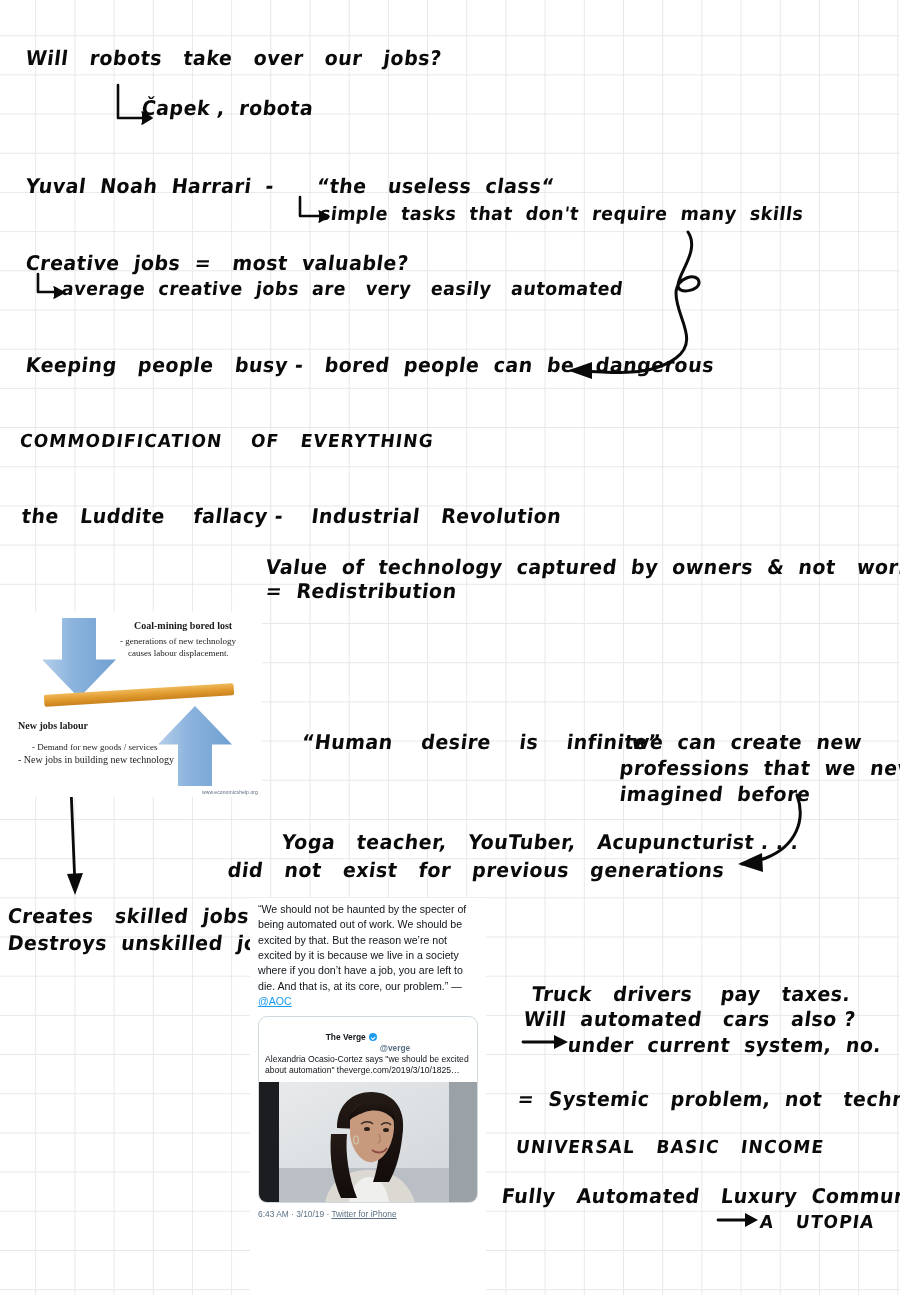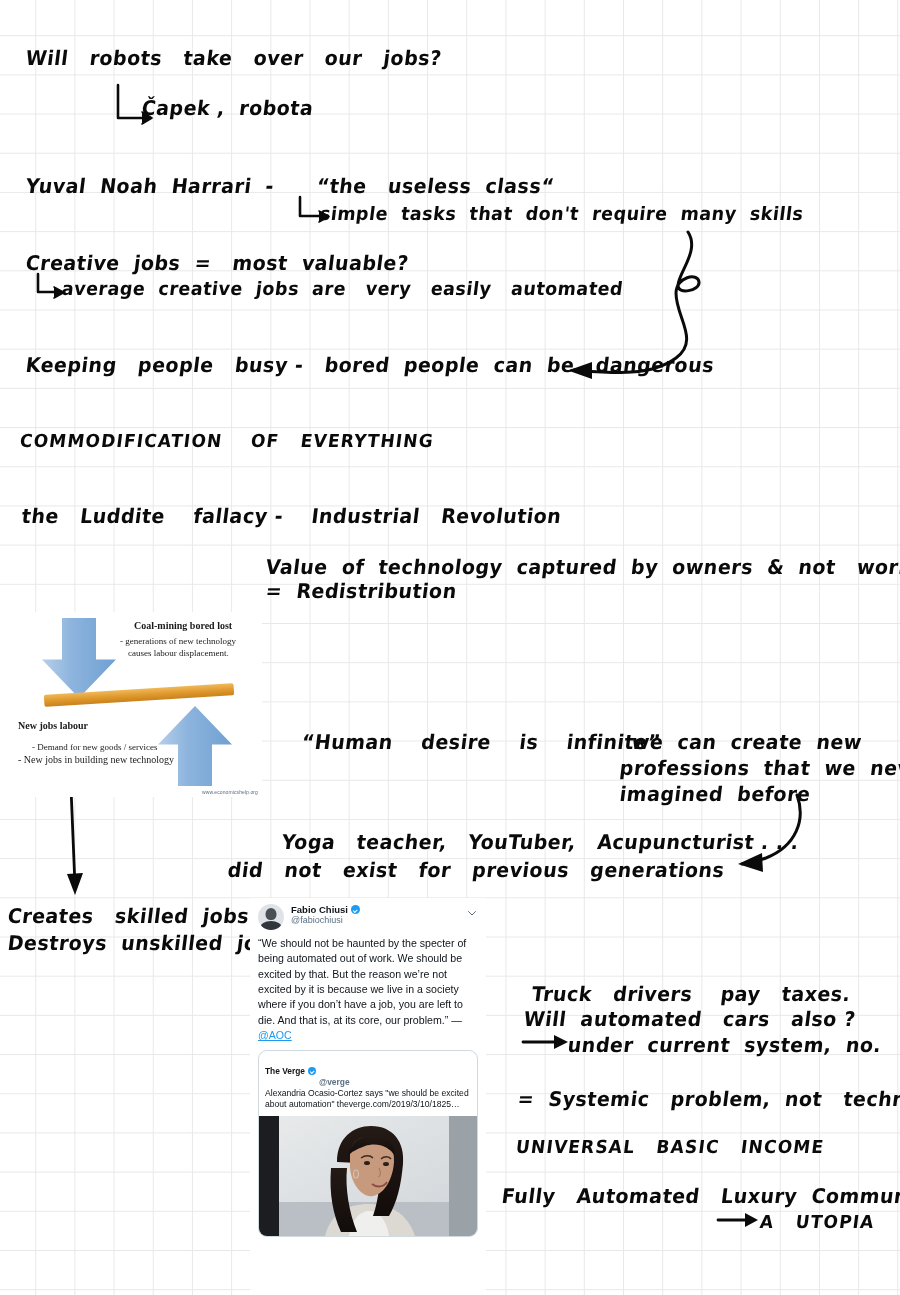--- a/index.html
+++ b/index.html
@@ -106,21 +106,21 @@
   #tweet .caret{
     width:12px;height:12px;flex:0 0 auto;margin-top:3px;color:#5b7083;
   }
   #tweet .tbody{
     padding:4px 8px 2px 8px;font-size:10.6px;line-height:1.45;color:#0f1419;
   }
   #tweet .tbody a{color:#1d9bf0;text-decoration:underline;}
   #tweet .quote{
     margin:4px 8px 0 8px;border:1px solid #cfd9de;border-radius:9px;overflow:hidden;
   }
-  #tweet .qhead{padding:4px 6px 0 6px;font-size:8.4px;font-weight:bold;display:flex;align-items:center;gap:3px;}
+  #tweet .qhead{padding:4px 6px 0 6px;font-size:8.4px;font-weight:bold;display:flex;align-items:center;gap:3px;justify-content:center;}
   #tweet .qhandle{font-weight:bold;color:#5b7083;margin-top:22px;}
   #tweet .qtext{padding:1px 6px 5px 6px;font-size:8.6px;line-height:1.35;color:#0f1419;}
   #tweet .qimg{
     width:100%;height:120px;display:block;position:relative;overflow:hidden;
     background:#cfd4d8;
   }
   #tweet .foot{
     padding:6px 8px 4px 8px;font-size:8.4px;color:#5b7083;
   }
   #tweet .foot a{color:#5b7083;text-decoration:underline;}
@@ -210,36 +210,20 @@
 
     <div class="dtitle" style="left:18px;top:108px;font-size:10px;">New jobs labour</div>
     <div class="dbody" style="left:32px;top:130px;font-size:9px;">- Demand for new goods / services</div>
     <div class="dbody" style="left:18px;top:142px;font-size:10px;">- New jobs in building new technology</div>
 
     <div class="wmark">www.economicshelp.org</div>
   </div>
 
   <div id="tweet">
 
-    <div class="thead">
-      <div class="avatar">
-        <div class="head"></div>
-          <div class="body"></div>
-      </div>
-      <div class="names">
-        <div class="dname">
-          <span>Fabio Chiusi</span>
-          <span class="verified"></span>
-        </div>
-        <div class="handle">@fabiochiusi</div>
-      </div>
-      <svg class="caret" viewBox="0 0 24 24">
-        <path d="M5 9 L12 16 L19 9" fill="none" stroke="#5b7083" stroke-width="2" stroke-linecap="round" stroke-linejoin="round"></path>
-      </svg>
-    </div>
 
     <div class="tbody"><span>“We should not be haunted by the specter of being automated out of work. We should be excited by that. But the reason we’re not excited by it is because we live in a society where if you don’t have a job, you are left to die. And that is, at its core, our problem.” — </span><a href="#">@AOC</a></div>
 
     <div class="quote">
       <div class="qhead">
         <span>The Verge</span>
         <span class="verified" style="width:8px;height:8px;"></span>
         <span class="qhandle">@verge</span>
       </div>
       <div class="qtext">Alexandria Ocasio-Cortez says "we should be excited about automation" theverge.com/2019/3/10/1825…</div>
@@ -276,15 +260,16 @@
           <ellipse cx="133" cy="48" rx="3" ry="2" fill="#2d2018"></ellipse>
 
           <path d="M126 52 C 128 57, 128 60, 125 61" stroke="#a87b5e" stroke-width="1.2" fill="none"></path>
           <path d="M119 68 C 124 72, 131 71, 134 66" stroke="#8d4b44" stroke-width="1.8" fill="none"></path>
 
           <ellipse cx="103" cy="58" rx="2.4" ry="4" fill="none" stroke="#cfc6b4" stroke-width="1.1"></ellipse>
         </svg>
       </div>
     </div>
 
+    <div class="foot"><span>6:43 AM · 3/10/19 · </span><a href="#">Twitter for iPhone</a></div>
   </div>
 
 </div>
 
 </body></html>

